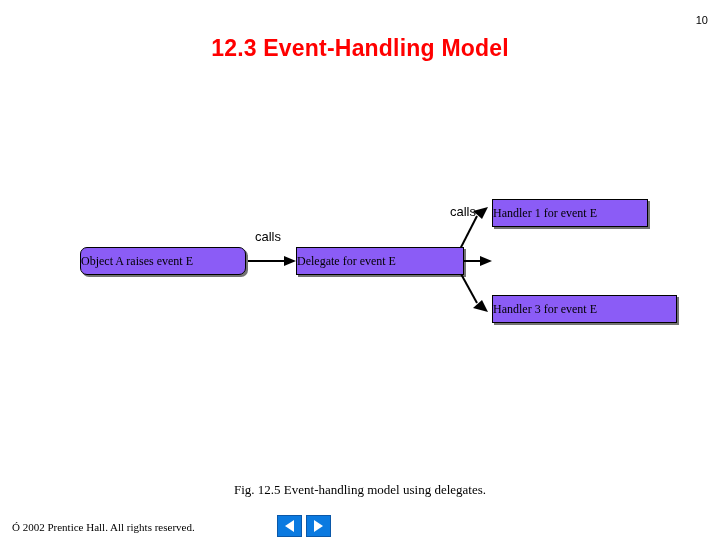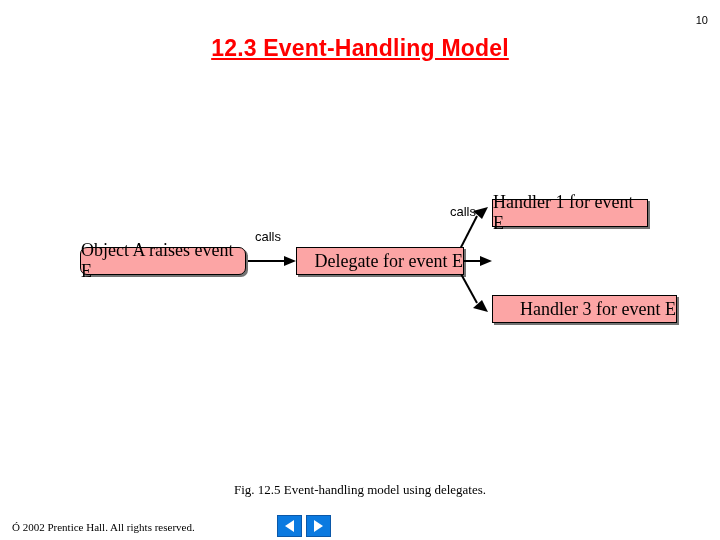--- a/index.html
+++ b/index.html
@@ -32,33 +32,32 @@
     position: absolute;
     left: 0;
     top: 35px;
     width: 720px;
     text-align: center;
     font-family: "Liberation Sans", sans-serif;
     font-size: 23px;
     font-weight: bold;
     color: #ff0000;
     letter-spacing: 0.2px;
-    text-decoration: underline;
   }
   .box {
     position: absolute;
     box-sizing: border-box;
-    background: #fca5a5;
+    background: #8b5cf6;
     border: 1px solid #000000;
     font-family: "Liberation Serif", serif;
-    font-size: 18px;
+    font-size: 12px;
     color: #000000;
     display: flex;
     align-items: center;
-    justify-content: flex-end;
+    justify-content: flex-start;
     box-shadow: 2px 2px 0 rgba(0,0,0,0.55);
   }
   #box-object-a {
     left: 80px;
     top: 247px;
     width: 166px;
     height: 28px;
     border-radius: 7px;
   }
   #box-delegate {

